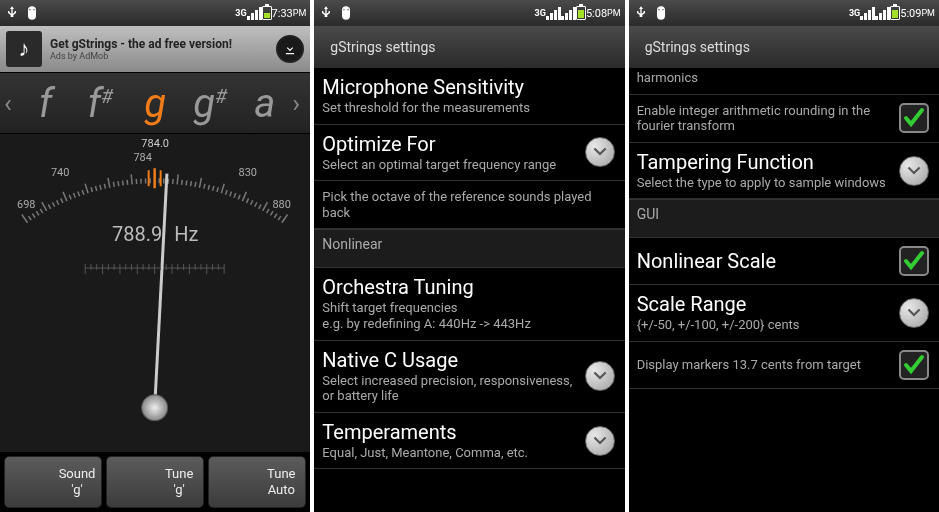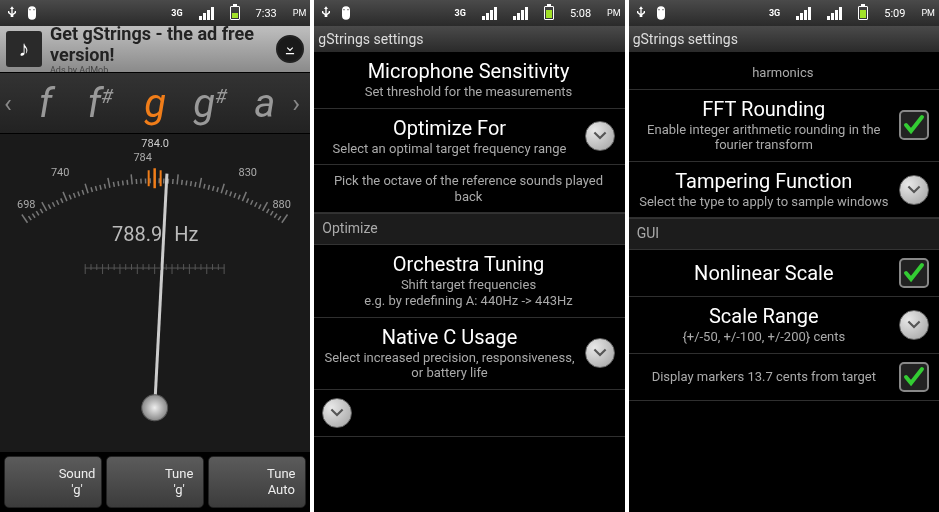--- a/index.html
+++ b/index.html
@@ -2,36 +2,36 @@
 <html><head>
 <meta charset="utf-8">
 <style>
 * { margin:0; padding:0; box-sizing:border-box; font-family:Roboto,"Droid Sans",Arial,sans-serif; }
 body { background:#fff; width:939px; height:512px; display:flex; gap:4px; }
 .phone { width:311px; height:512px; background:#000; color:#fff; display:flex; flex-direction:column; overflow:hidden; position:relative; }
 
 
 .status-bar { height:26px; background:linear-gradient(#4a4a4a,#2a2a2a); display:flex; align-items:center; padding:0 4px; font-size:11px; color:#fff; }
 .status-left { display:flex; gap:4px; align-items:center; }
-.status-right { margin-left:auto; display:flex; gap:16px; align-items:center; }
+.status-right { margin-left:auto; display:flex; gap:0; align-items:center; }
 .status-bar svg { width:16px; height:16px; }
 .battery { width:10px; height:14px; border:1px solid #fff; border-radius:1px; position:relative; display:inline-block; }
 .battery::before { content:''; position:absolute; top:-3px; left:2px; width:4px; height:2px; background:#fff; }
 .battery span { position:absolute; bottom:1px; left:1px; width:6px; background:#a2e128; }
 .battery.charging span { background:#a2e128; }
 .sig { display:inline-flex; align-items:flex-end; gap:1px; height:14px;}
 .sig i { width:3px; background:#fff; }
 .sig i:nth-child(1){height:4px}.sig i:nth-child(2){height:7px}.sig i:nth-child(3){height:10px}.sig i:nth-child(4){height:13px}
 .threeg { font-size:9px; font-weight:bold; }
 
 
 .ad { height:46px; background:linear-gradient(#bfbfbf,#8a8a8a); display:flex; align-items:center; padding:4px 6px; gap:8px; }
 .ad-icon { width:36px; height:36px; background:#2a2a2a; border-radius:3px; display:flex; align-items:center; justify-content:center; font-size:22px; color:#fff; }
 .ad-text { flex:1; display:flex; flex-direction:column; }
-.ad-title { font-size:18px; font-weight:bold; color:#222; }
+.ad-title { font-size:12px; font-weight:bold; color:#222; }
 .ad-by { font-size:9px; color:#444; text-align:left; }
 .ad-dl { width:28px; height:28px; border:2px solid #222; border-radius:50%; display:flex; align-items:center; justify-content:center; background:#1a1a1a; }
 .ad-dl svg { width:14px; height:14px; }
 
 
 .notes-row { height:62px; background:linear-gradient(#333,#222); display:flex; align-items:center; justify-content:space-between; padding:0 4px; border-top:1px solid #000; border-bottom:1px solid #000; }
 .note { font-family:"Times New Roman",serif; font-size:40px; color:#999; font-style:italic; flex:1; text-align:center; }
 .note.sel { color:#f07d19; }
 .note sup { font-size:20px; }
 .arrow-l,.arrow-r { width:14px; font-size:26px; color:#888; }
@@ -41,26 +41,26 @@
 .gauge-area svg { width:100%; height:100%; }
 .target-freq { position:absolute; top:3px; left:50%; transform:translateX(-50%); font-size:11px; color:#ccc; }
 .cur-freq { position:absolute; top:88px; left:50%; transform:translateX(-50%); font-size:20px; color:#bbb; font-family:monospace; }
 .tick-lbl { font-size:11px; fill:#aaa; }
 
 
 .btns { height:60px; display:flex; gap:4px; padding:4px; background:#000; }
 .btn { flex:1; background:linear-gradient(#5b5b5b,#3c3c3c); border:1px solid #222; border-radius:5px; display:flex; align-items:center; justify-content:center; text-align:center; font-size:13px; color:#eee; white-space:pre-line; line-height:1.2;padding-left:48px; }
 
 
-.settings-title { height:26px; background:linear-gradient(#4a4a4a,#2a2a2a); display:flex; align-items:center; padding-left:4px; font-size:14px; color:#ddd;text-align:center; }
+.settings-title { height:42px; background:linear-gradient(#4a4a4a,#2a2a2a); display:flex; align-items:center; padding-left:16px; font-size:14px; color:#ddd;text-align:center; }
 
 
 .settings-list { flex:1; overflow:hidden; display:flex; flex-direction:column; }
-.section-hdr { font-size:14px; color:#aaa; padding:6px 8px 8px; background:#1c1c1c; border-top:1px solid #333; border-bottom:1px solid #333; }
-.s-item { display:flex; align-items:center; padding:8px 10px 8px 8px; border-bottom:1px solid #2f2f2f; gap:8px;text-align:center; }
+.section-hdr { font-size:14px; color:#aaa; padding:6px 8px 15px; background:#1c1c1c; border-top:1px solid #333; border-bottom:1px solid #333; }
+.s-item { display:flex; align-items:center; padding:8px 10px 8px 8px; border-bottom:1px solid #2f2f2f; gap:8px; }
 .s-txt { flex:1; display:flex; flex-direction:column; gap:2px; }
 .s-title { font-size:20px; color:#fff; font-weight:400; line-height:1.1; }
 .s-sub { font-size:13px; color:#aaa; line-height:1.2; }
 .circ { width:30px; height:30px; border-radius:50%; background:radial-gradient(circle at 30% 30%,#e8e8e8,#a0a0a0); display:flex; align-items:center; justify-content:center; flex-shrink:0; border:1px solid #666; }
 .circ svg { width:14px; height:10px; }
 .chk { width:30px; height:30px; border:2px solid #888; border-radius:5px; background:#222; display:flex; align-items:center; justify-content:center; flex-shrink:0; }
 .chk.on svg { display:block; }
 .chk svg { display:none; width:24px; height:24px; }
 .partial-top .s-sub { color:#aaa; }
 </style>
@@ -299,39 +299,43 @@
       <svg viewBox="0 0 20 14">
             <path d="M2 2l8 8 8-8" fill="none" stroke="#555" stroke-width="3"></path>
           </svg>
         </div>
       </div>
       <div class="s-item">
       <div class="s-txt">
         <span class="s-sub">Pick the octave of the reference sounds played back</span>
       </div>
       </div>
-      <div class="section-hdr">Optimize</div>
+      <div class="section-hdr">Nonlinear</div>
       <div class="s-item">
       <div class="s-txt">
         <span class="s-title">Orchestra Tuning</span>
         <span class="s-sub">Shift target frequencies<br>e.g. by redefining A: 440Hz -&gt; 443Hz</span>
       </div>
       </div>
       <div class="s-item">
       <div class="s-txt">
         <span class="s-title">Native C Usage</span>
         <span class="s-sub">Select increased precision, responsiveness, or battery life</span>
       </div>
         <div class="circ">
       <svg viewBox="0 0 20 14">
             <path d="M2 2l8 8 8-8" fill="none" stroke="#555" stroke-width="3"></path>
           </svg>
         </div>
       </div>
       <div class="s-item">
+      <div class="s-txt">
+        <span class="s-title">Temperaments</span>
+        <span class="s-sub">Equal, Just, Meantone, Comma, etc.</span>
+      </div>
         <div class="circ">
       <svg viewBox="0 0 20 14">
             <path d="M2 2l8 8 8-8" fill="none" stroke="#555" stroke-width="3"></path>
           </svg>
         </div>
       </div>
     </div>
 </div>
 
 <div class="phone">
@@ -360,28 +364,27 @@
         </span>
       <span class="battery charging">
           <span style="height:65%"></span>
         </span>
       <span>5:09</span>
       <span style="font-size:9px">PM</span>
     </div>
   </div>
   <div class="settings-title">gStrings settings</div>
   <div class="settings-list" id="s3-list">
-    <div class="s-item partial-top" style="padding-top:13px">
+    <div class="s-item partial-top" style="padding-top:2px">
       <div class="s-txt">
           <span class="s-sub">harmonics</span>
         </div>
     </div>
   <div class="s-item">
       <div class="s-txt">
-        <span class="s-title">FFT Rounding</span>
         <span class="s-sub">Enable integer arithmetic rounding in the fourier transform</span>
       </div>
         <div class="chk on">
       <svg viewBox="0 0 24 24">
             <path d="M4 12l5 6L20 4" fill="none" stroke="#3c3" stroke-width="4" stroke-linecap="round"></path>
           </svg>
         </div>
       </div>
       <div class="s-item">
       <div class="s-txt">

